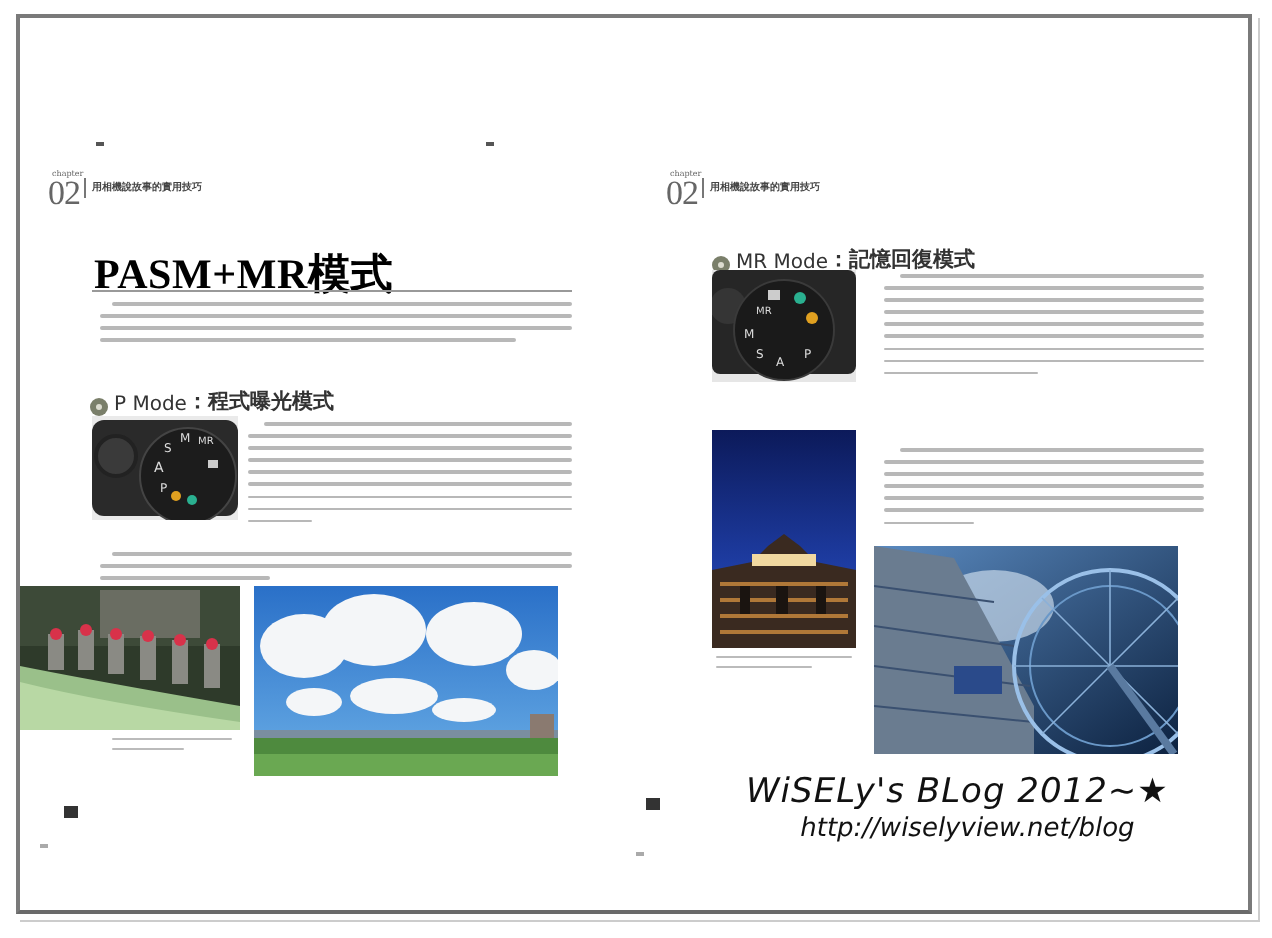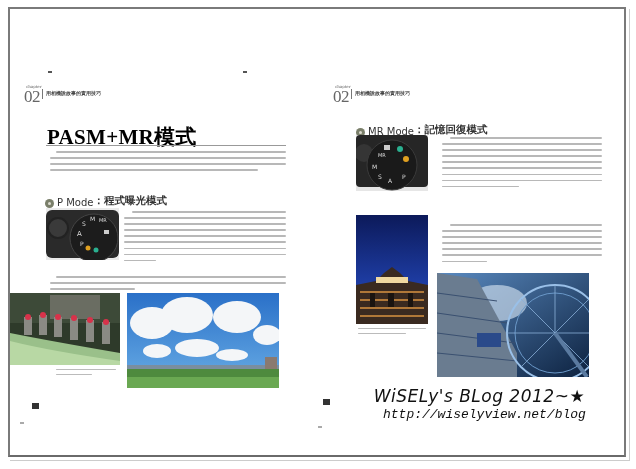--- a/index.html
+++ b/index.html
@@ -23,21 +23,21 @@
   .section-head{position:absolute;display:flex;align-items:flex-end;font-family:"DejaVu Sans",sans-serif;font-size:10px;color:#333;white-space:nowrap;}
   .section-head .gear{width:9px;height:9px;border-radius:50%;background:#7a7f6a;margin-right:3px;position:relative;}
   .section-head .gear:after{content:"";position:absolute;left:3px;top:3px;width:3px;height:3px;border-radius:50%;background:#dcdcd0;}
   .section-head .zh{font-weight:bold;font-size:10.5px;}
   .photo{position:absolute;overflow:hidden;}
   .caption{position:absolute;font-size:4px;color:#666;}
   .caption .line{height:1.2px;background:#bbb;margin-bottom:3.5px;}
   .page-no{position:absolute;width:7px;height:6px;background:#333;}
   .watermark{position:absolute;left:498px;top:386px;text-align:center;font-family:"DejaVu Sans",sans-serif;color:#111;}
   .watermark .w1{font-size:17px;font-style:italic;letter-spacing:0.5px;white-space:nowrap;}
-  .watermark .w2{font-size:13px;font-style:italic;margin-top:1px;white-space:nowrap;margin-left:10px;font-family:Liberation Mono, monospace;}
+  .watermark .w2{font-size:13px;font-style:italic;margin-top:1px;white-space:nowrap;margin-left:10px;}
 </style>
 </head>
 <body>
 
 <div class="frame-shadow"></div>
 <div class="frame"></div>
 
 <div class="page left">
   <div class="reg-mark" style="left:38px;top:52px;"></div>
   <div class="reg-mark" style="left:233px;top:52px;"></div>

